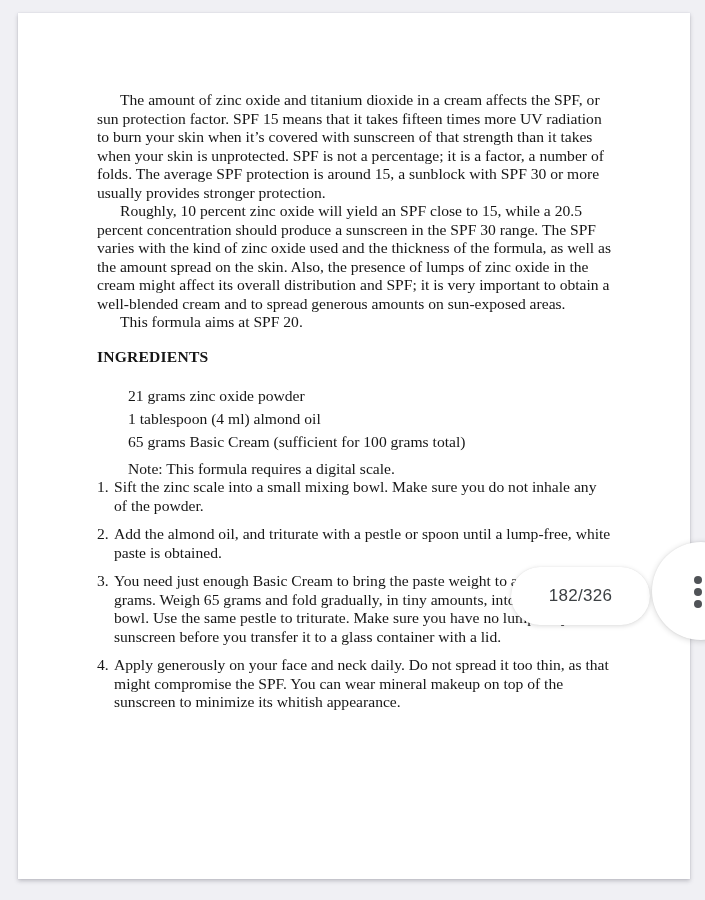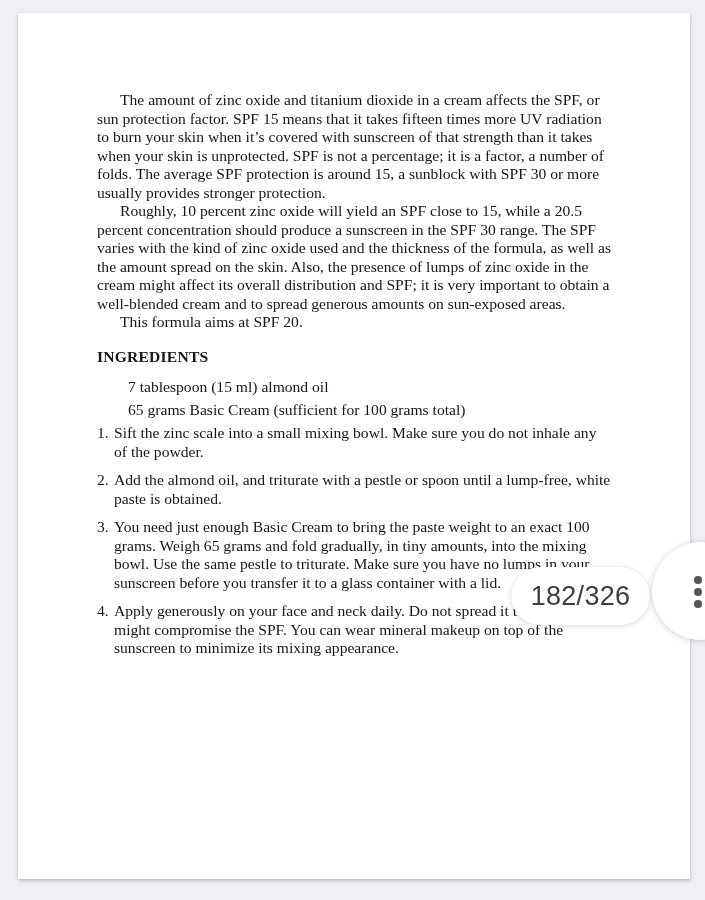--- a/index.html
+++ b/index.html
@@ -39,21 +39,21 @@
     text-align: left;
   }
   p.body-par {
     margin: 0;
     text-indent: 23px;
   }
   h2.section-heading {
     font-size: 15.6px;
     line-height: 18.5px;
     font-weight: bold;
-    margin: 16px 0 12px 0;
+    margin: 16px 0 21px 0;
     letter-spacing: 0.2px;
   }
   h2.section-heading.instructions {
     margin: 20px 0 9px 0;
   }
   p.ingredient-line {
     margin: 0 0 4.5px 0;
     padding-left: 31px;
   }
   p.note-line {
@@ -81,21 +81,21 @@
     background: #ffffff;
     box-shadow: 0 1px 5px rgba(0, 0, 0, 0.14), 0 0 1px rgba(0, 0, 0, 0.10);
     display: flex;
     align-items: center;
     justify-content: center;
     z-index: 5;
     cursor: pointer;
   }
   .page-pill .pill-text {
     font-family: "Liberation Sans", sans-serif;
-    font-size: 27px;
+    font-size: 17px;
     color: #3c4043;
     letter-spacing: 0.3px;
   }
   
   .menu-fab {
     position: absolute;
     left: 652px;
     top: 542px;
     width: 98px;
     height: 98px;
@@ -129,43 +129,45 @@
     <div class="page-content">
 
       <p class="body-par">The amount of zinc oxide and titanium dioxide in a cream affects the SPF, or sun protection factor. SPF 15 means that it takes fifteen times more UV radiation to burn your skin when it’s covered with sunscreen of that strength than it takes when your skin is unprotected. SPF is not a percentage; it is a factor, a number of folds. The average SPF protection is around 15, a sunblock with SPF 30 or more usually provides stronger protection.</p>
 
       <p class="body-par">Roughly, 10 percent zinc oxide will yield an SPF close to 15, while a 20.5 percent concentration should produce a sunscreen in the SPF 30 range. The SPF varies with the kind of zinc oxide used and the thickness of the formula, as well as the amount spread on the skin. Also, the presence of lumps of zinc oxide in the cream might affect its overall distribution and SPF; it is very important to obtain a well-blended cream and to spread generous amounts on sun-exposed areas.</p>
 
       <p class="body-par">This formula aims at SPF 20.</p>
 
       <h2 class="section-heading">INGREDIENTS</h2>
 
-      <p class="ingredient-line">7 tablespoon (15 ml) almond oil</p>
+      <p class="ingredient-line">21 grams zinc oxide powder</p>
+      <p class="ingredient-line">1 tablespoon (4 ml) almond oil</p>
       <p class="ingredient-line">65 grams Basic Cream (sufficient for 100 grams total)</p>
 
+      <p class="note-line">Note: This formula requires a digital scale.</p>
 
 
       <div class="instruction-item">
         <span class="num">1.</span>
         <span class="li-text">Sift the zinc scale into a small mixing bowl. Make sure you do not inhale any of the powder.</span>
       </div>
 
       <div class="instruction-item">
         <span class="num">2.</span>
         <span class="li-text">Add the almond oil, and triturate with a pestle or spoon until a lump-free, white paste is obtained.</span>
       </div>
 
       <div class="instruction-item">
         <span class="num">3.</span>
         <span class="li-text">You need just enough Basic Cream to bring the paste weight to an exact 100 grams. Weigh 65 grams and fold gradually, in tiny amounts, into the mixing bowl. Use the same pestle to triturate. Make sure you have no lumps in your sunscreen before you transfer it to a glass container with a lid.</span>
       </div>
 
       <div class="instruction-item">
         <span class="num">4.</span>
-        <span class="li-text">Apply generously on your face and neck daily. Do not spread it too thin, as that might compromise the SPF. You can wear mineral makeup on top of the sunscreen to minimize its mixing appearance.</span>
+        <span class="li-text">Apply generously on your face and neck daily. Do not spread it too thin, as that might compromise the SPF. You can wear mineral makeup on top of the sunscreen to minimize its whitish appearance.</span>
       </div>
 
     </div>
   </div>
 
   <div class="page-pill">
     <span class="pill-text">182/326</span>
   </div>
 
   <div class="menu-fab">

